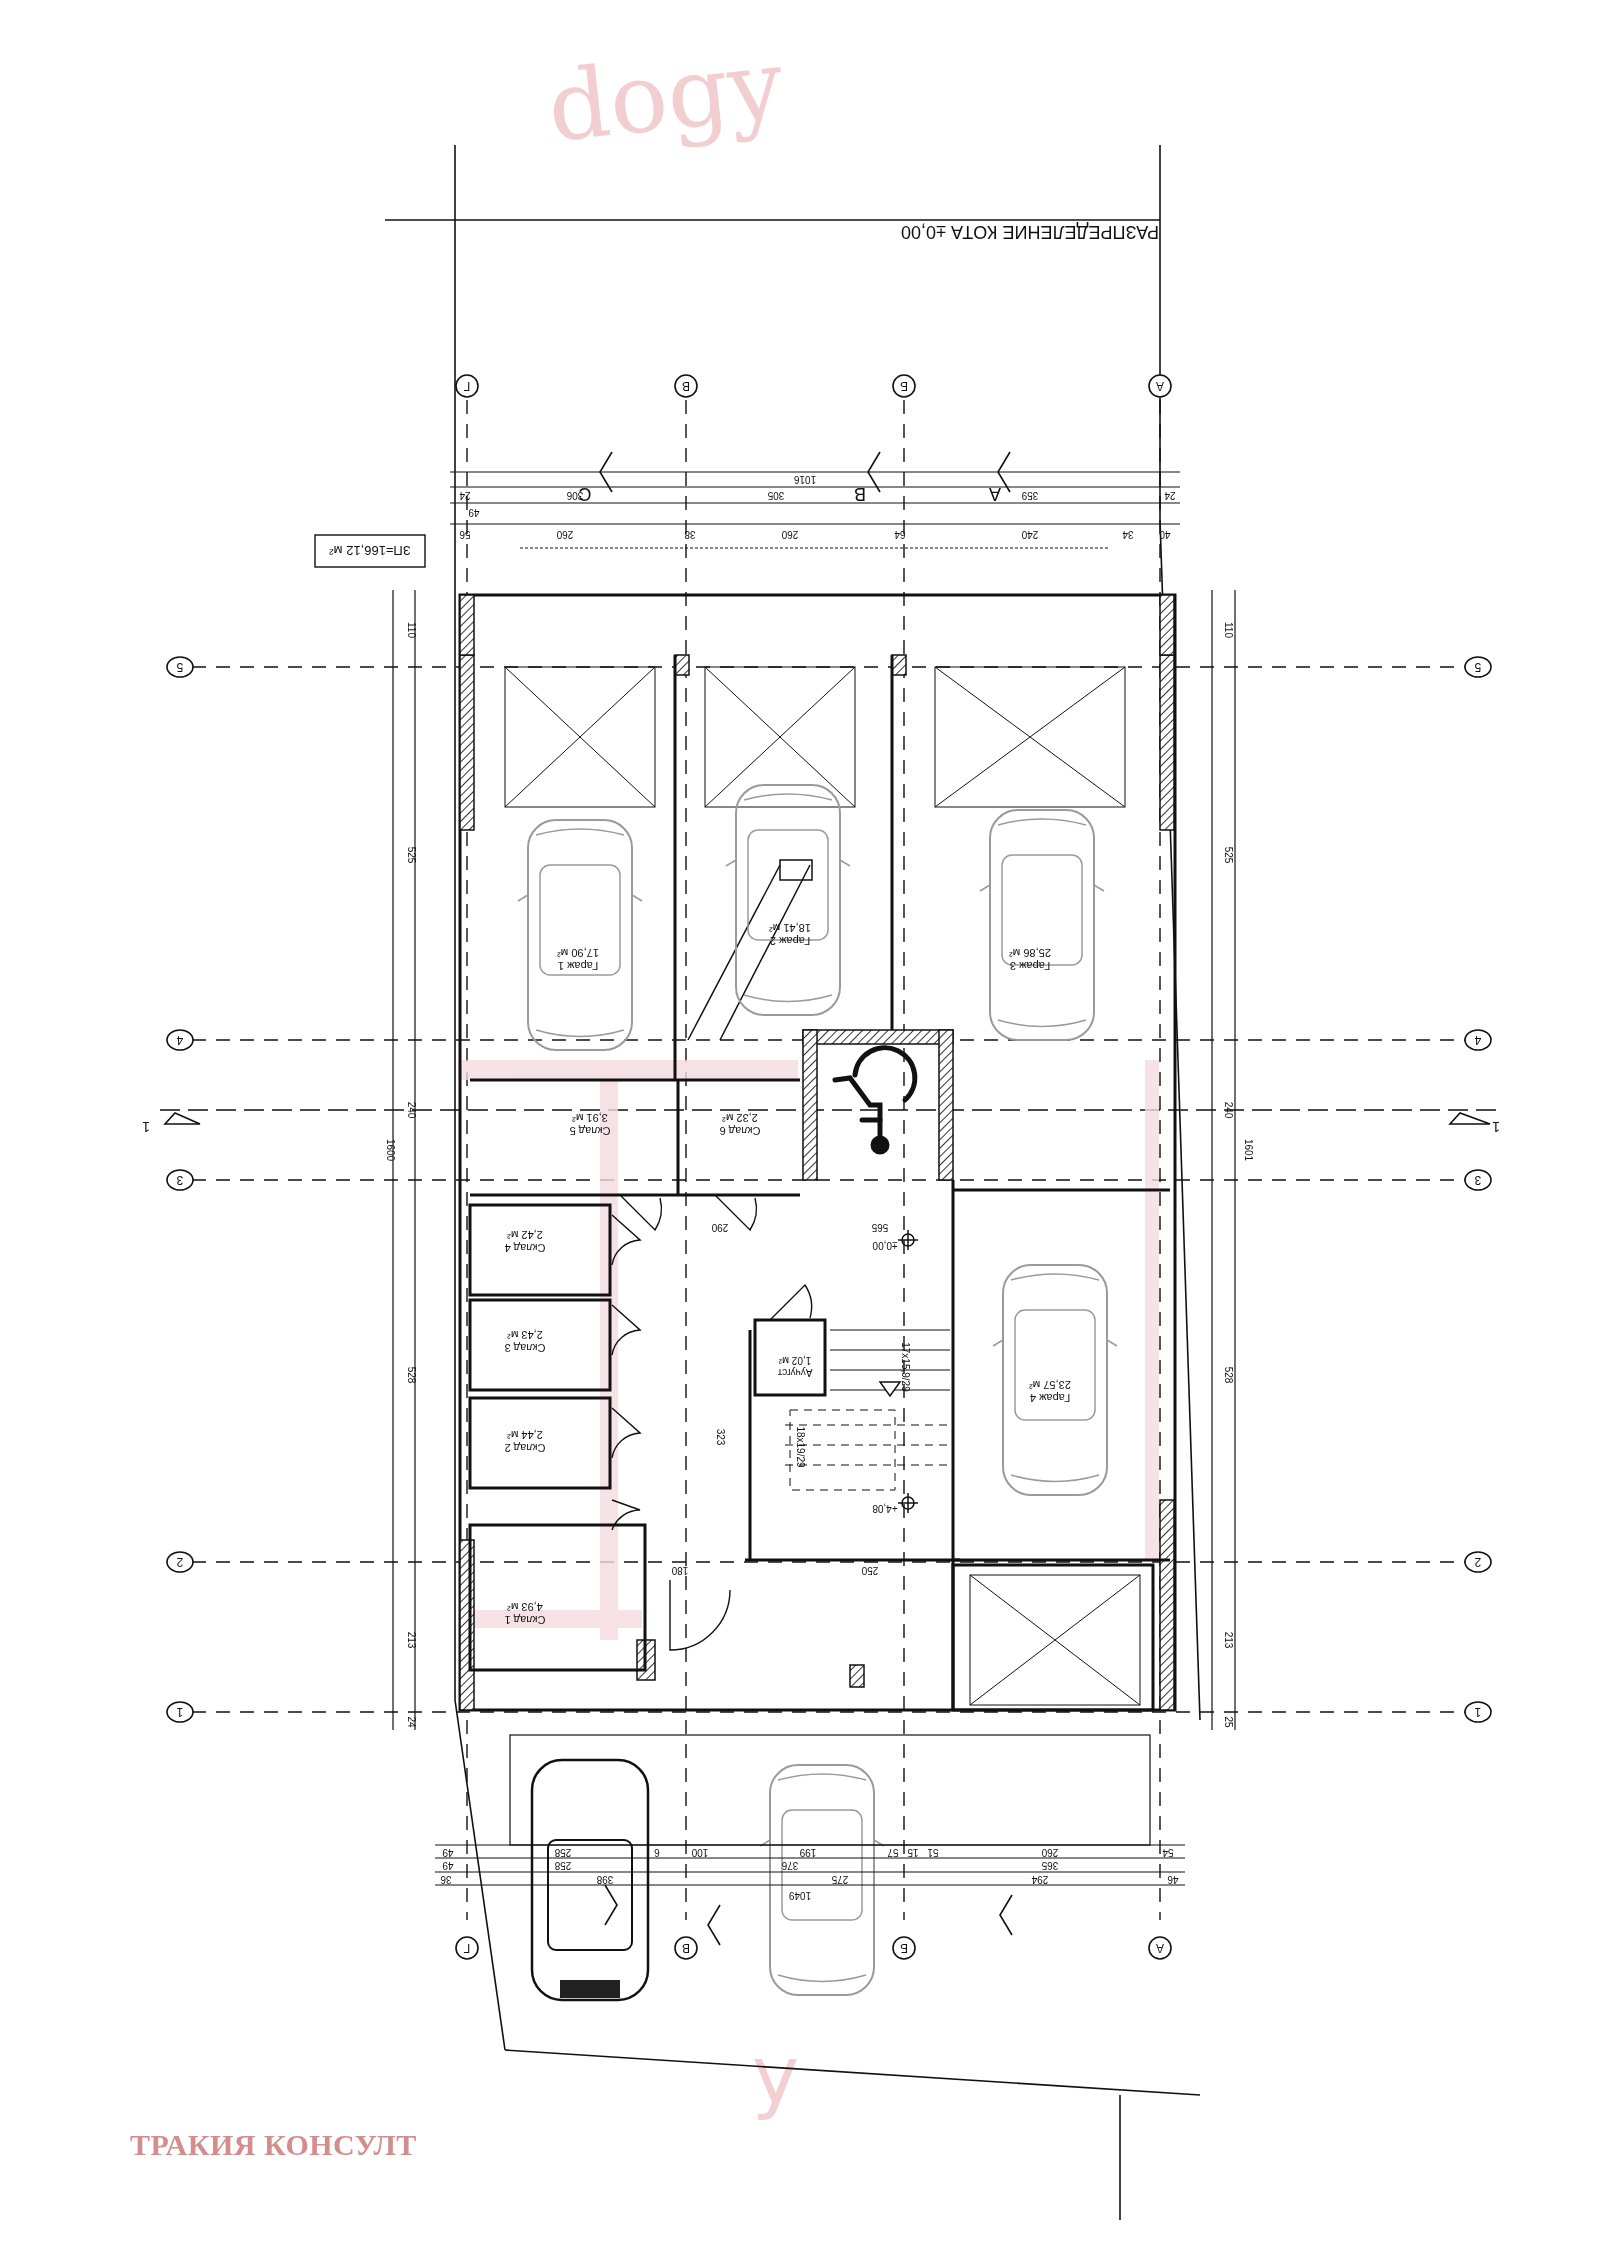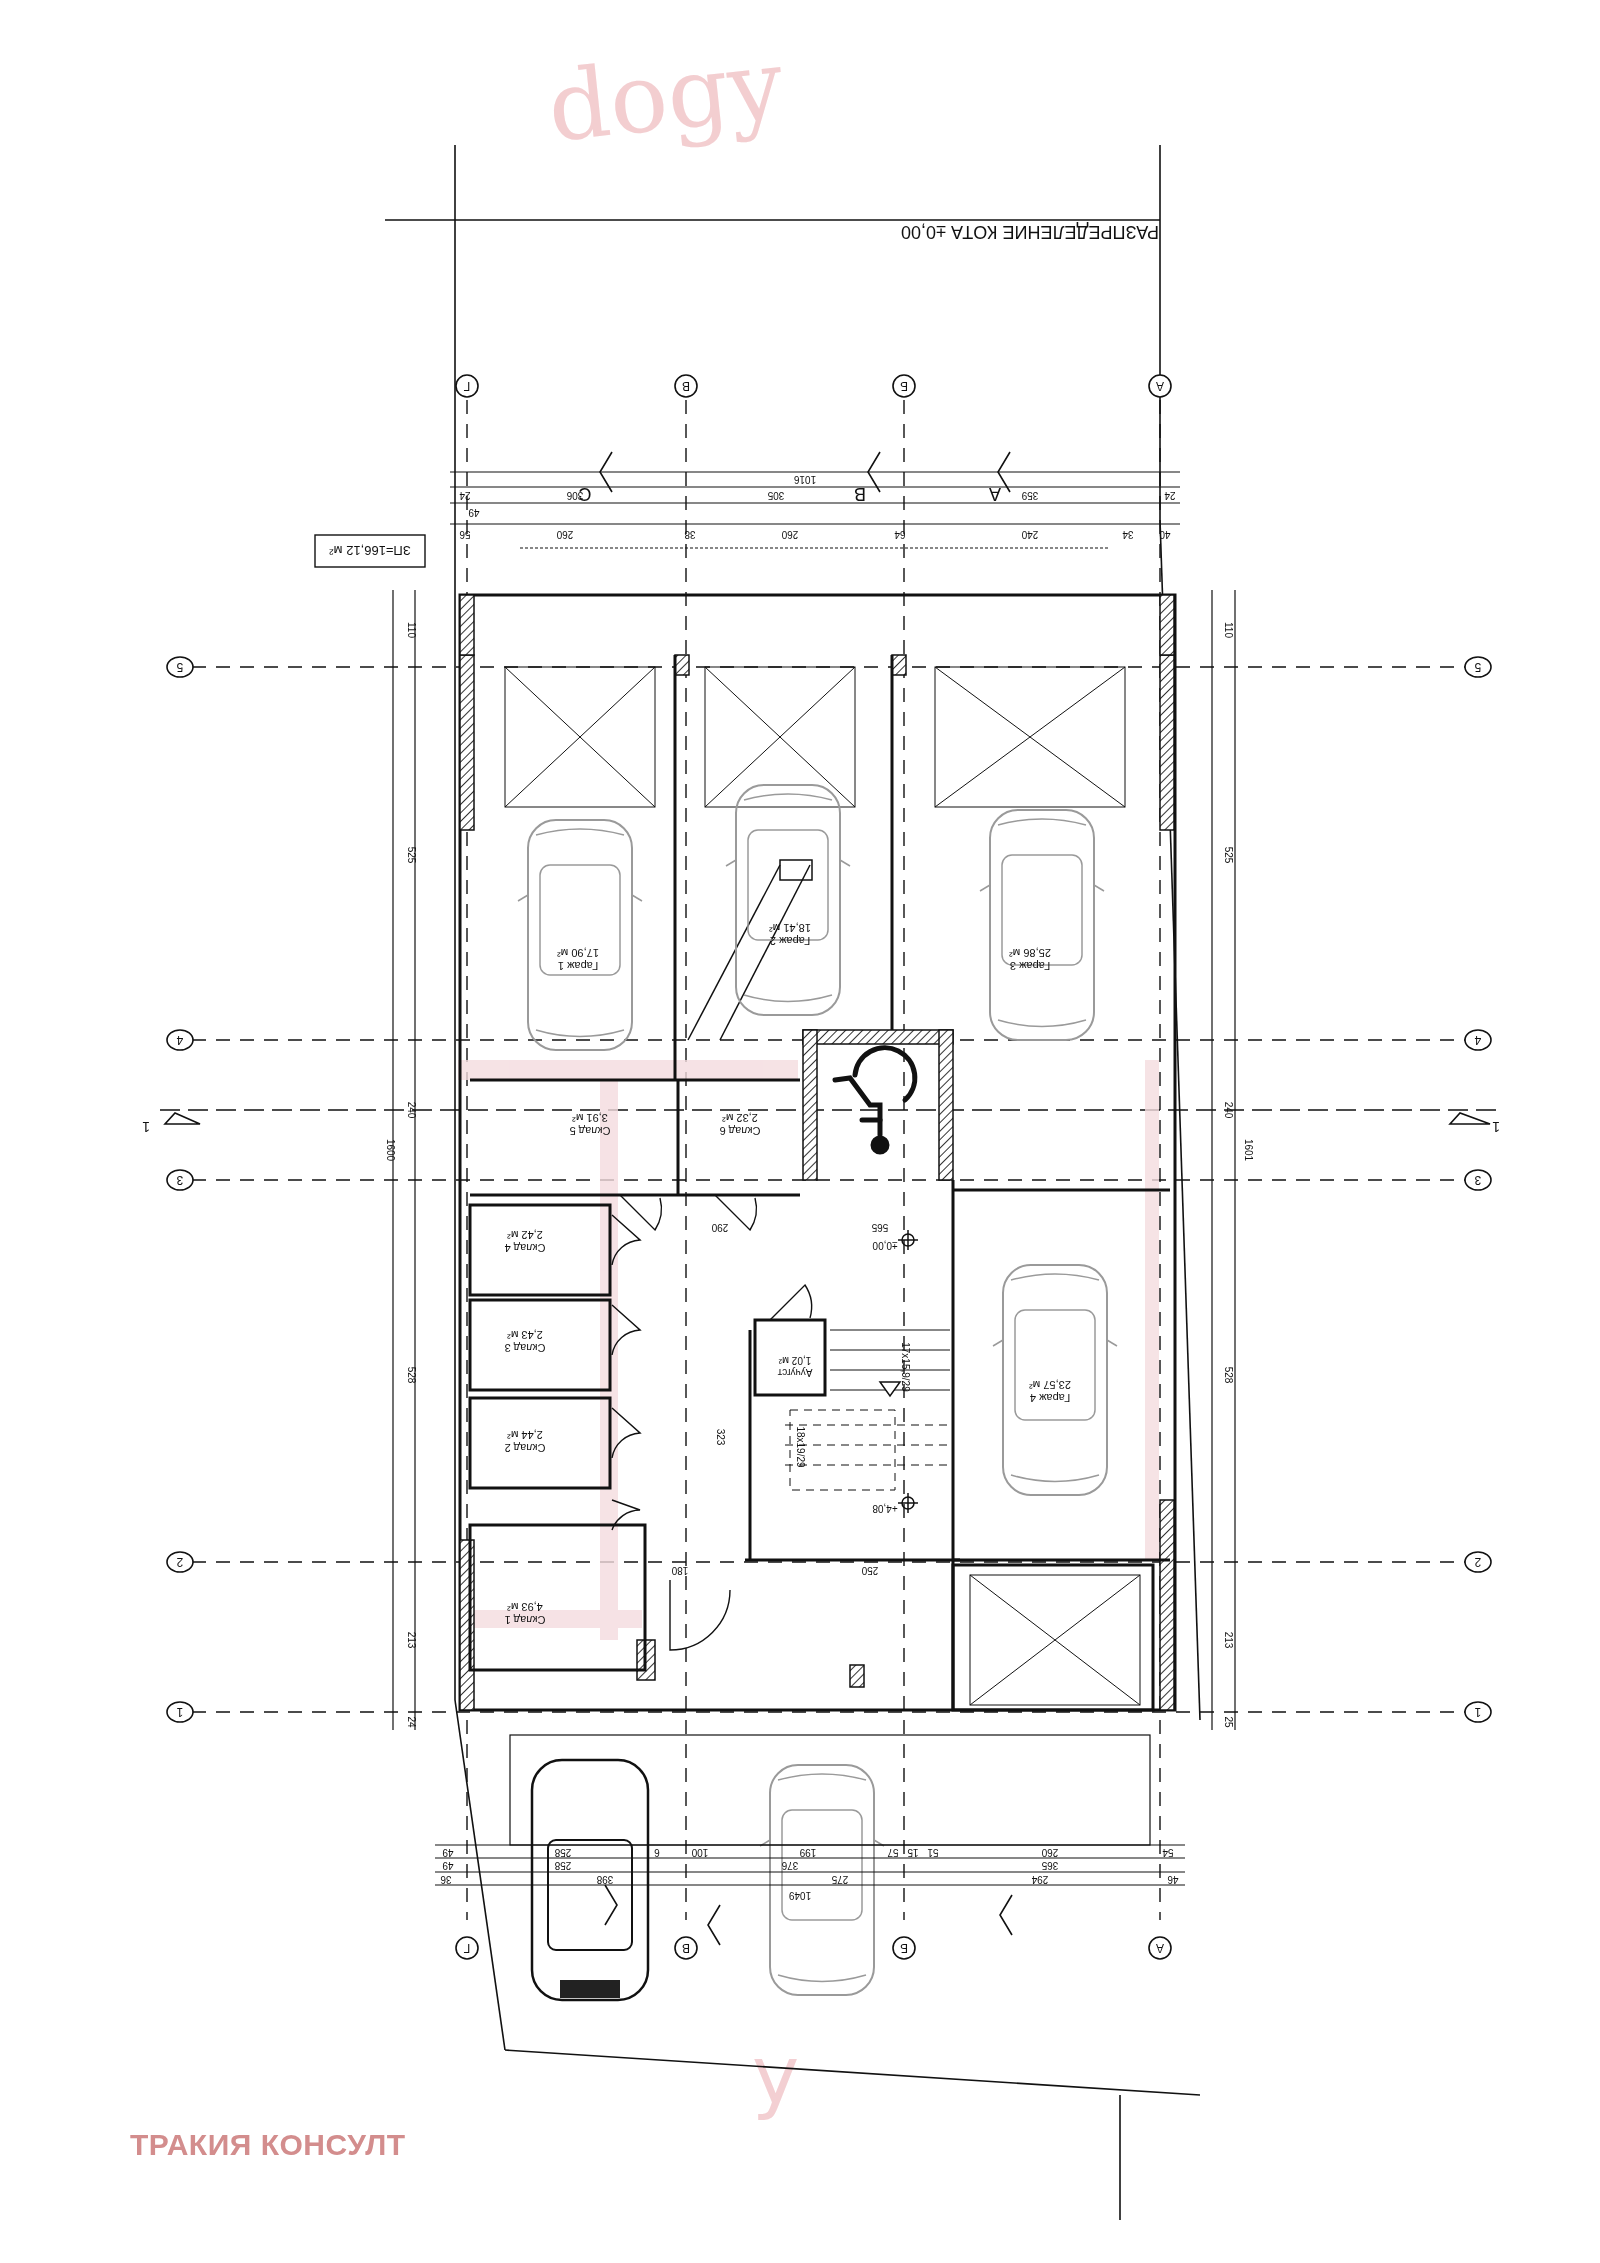--- a/index.html
+++ b/index.html
@@ -1,18 +1,18 @@
 <!DOCTYPE html>
 <html><head>
 <meta charset="utf-8">
 <style>
   html,body{margin:0;padding:0;background:#ffffff;}
   body{width:1600px;height:2263px;position:relative;overflow:hidden;font-family:"Liberation Sans",sans-serif;}
   #plan{position:absolute;left:0;top:0;width:1600px;height:2263px;}
-  .watermark{position:absolute;left:130px;top:2128px;font-family:Liberation Sans, sans-serif;font-weight:bold;font-size:30px;color:#d38d8d;letter-spacing:0.5px;}
+  .watermark{position:absolute;left:130px;top:2128px;font-family:Liberation Serif, serif;font-weight:bold;font-size:30px;color:#d38d8d;letter-spacing:0.5px;}
   .hand-top{position:absolute;left:548px;top:40px;font-family:"DejaVu Serif",serif;font-size:96px;color:#f2c9cc;transform:rotate(-6deg);opacity:.9;}
   .hand-bottom{position:absolute;left:752px;top:2040px;font-family:"DejaVu Sans",sans-serif;font-size:80px;color:#f3cfd2;transform:rotate(180deg);}
   svg text{font-family:"Liberation Sans",sans-serif;fill:#111;}
 </style>
 </head>
 <body>
 
 <div class="hand-top">dogy</div>
 <div class="hand-bottom">ʎ</div>
 

